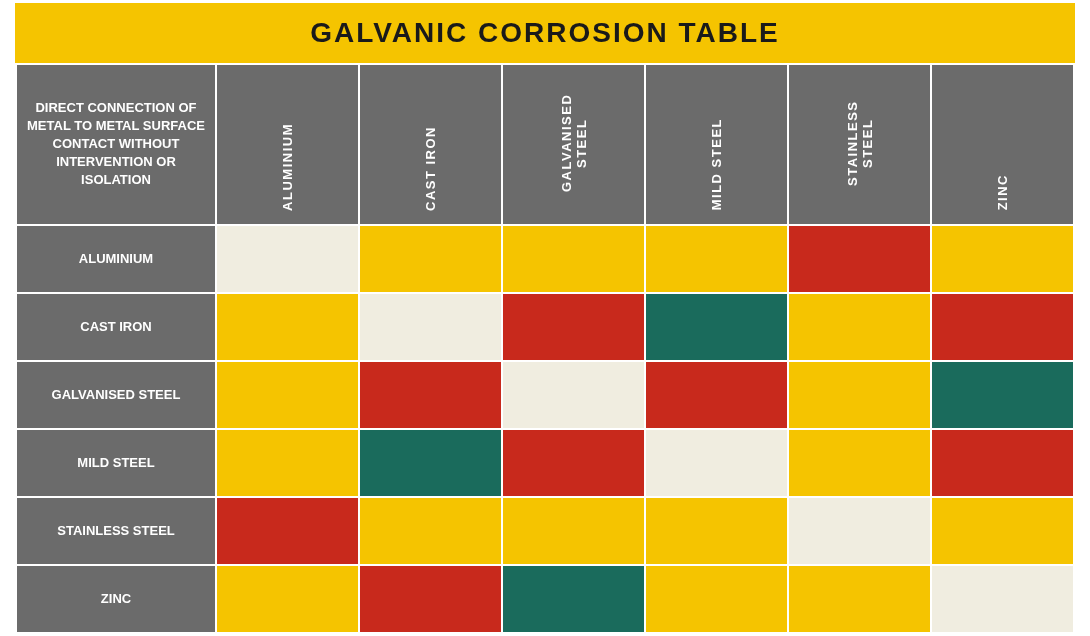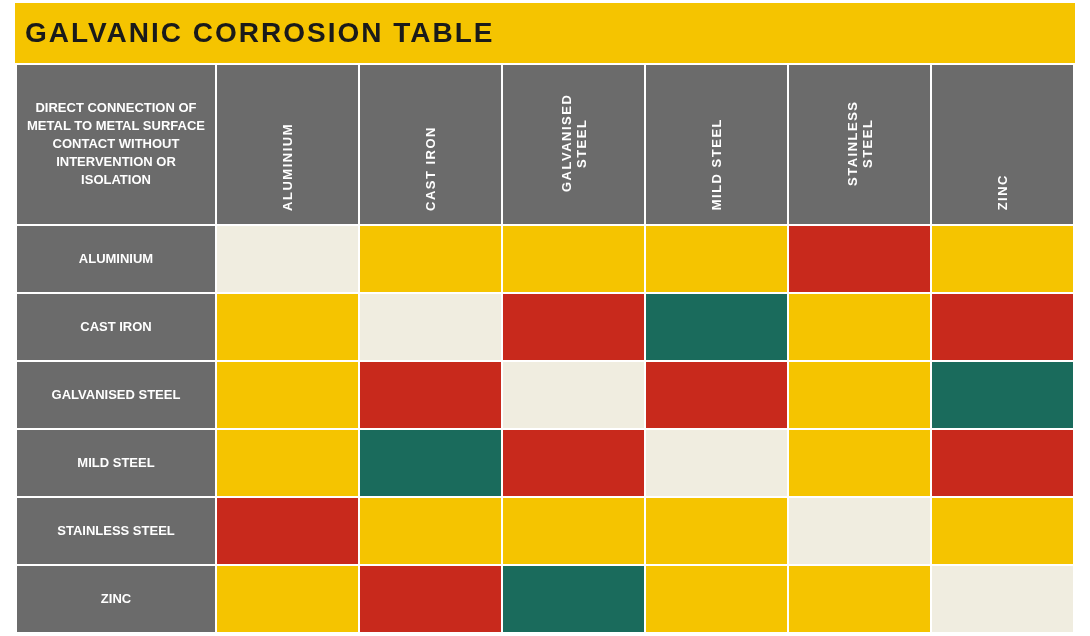--- a/index.html
+++ b/index.html
@@ -10,20 +10,21 @@
       background: #fff;
       display: flex;
       align-items: center;
       justify-content: center;
     }
     .table-wrapper {
       width: 1060px;
     }
     .title-bar {
       background: #F5C400;
+      text-align: center;
       padding: 14px 10px;
     }
     .title-bar h1 {
       font-size: 28px;
       font-weight: 900;
       color: #1a1a1a;
       letter-spacing: 2px;
       text-transform: uppercase;
     }
     table {

